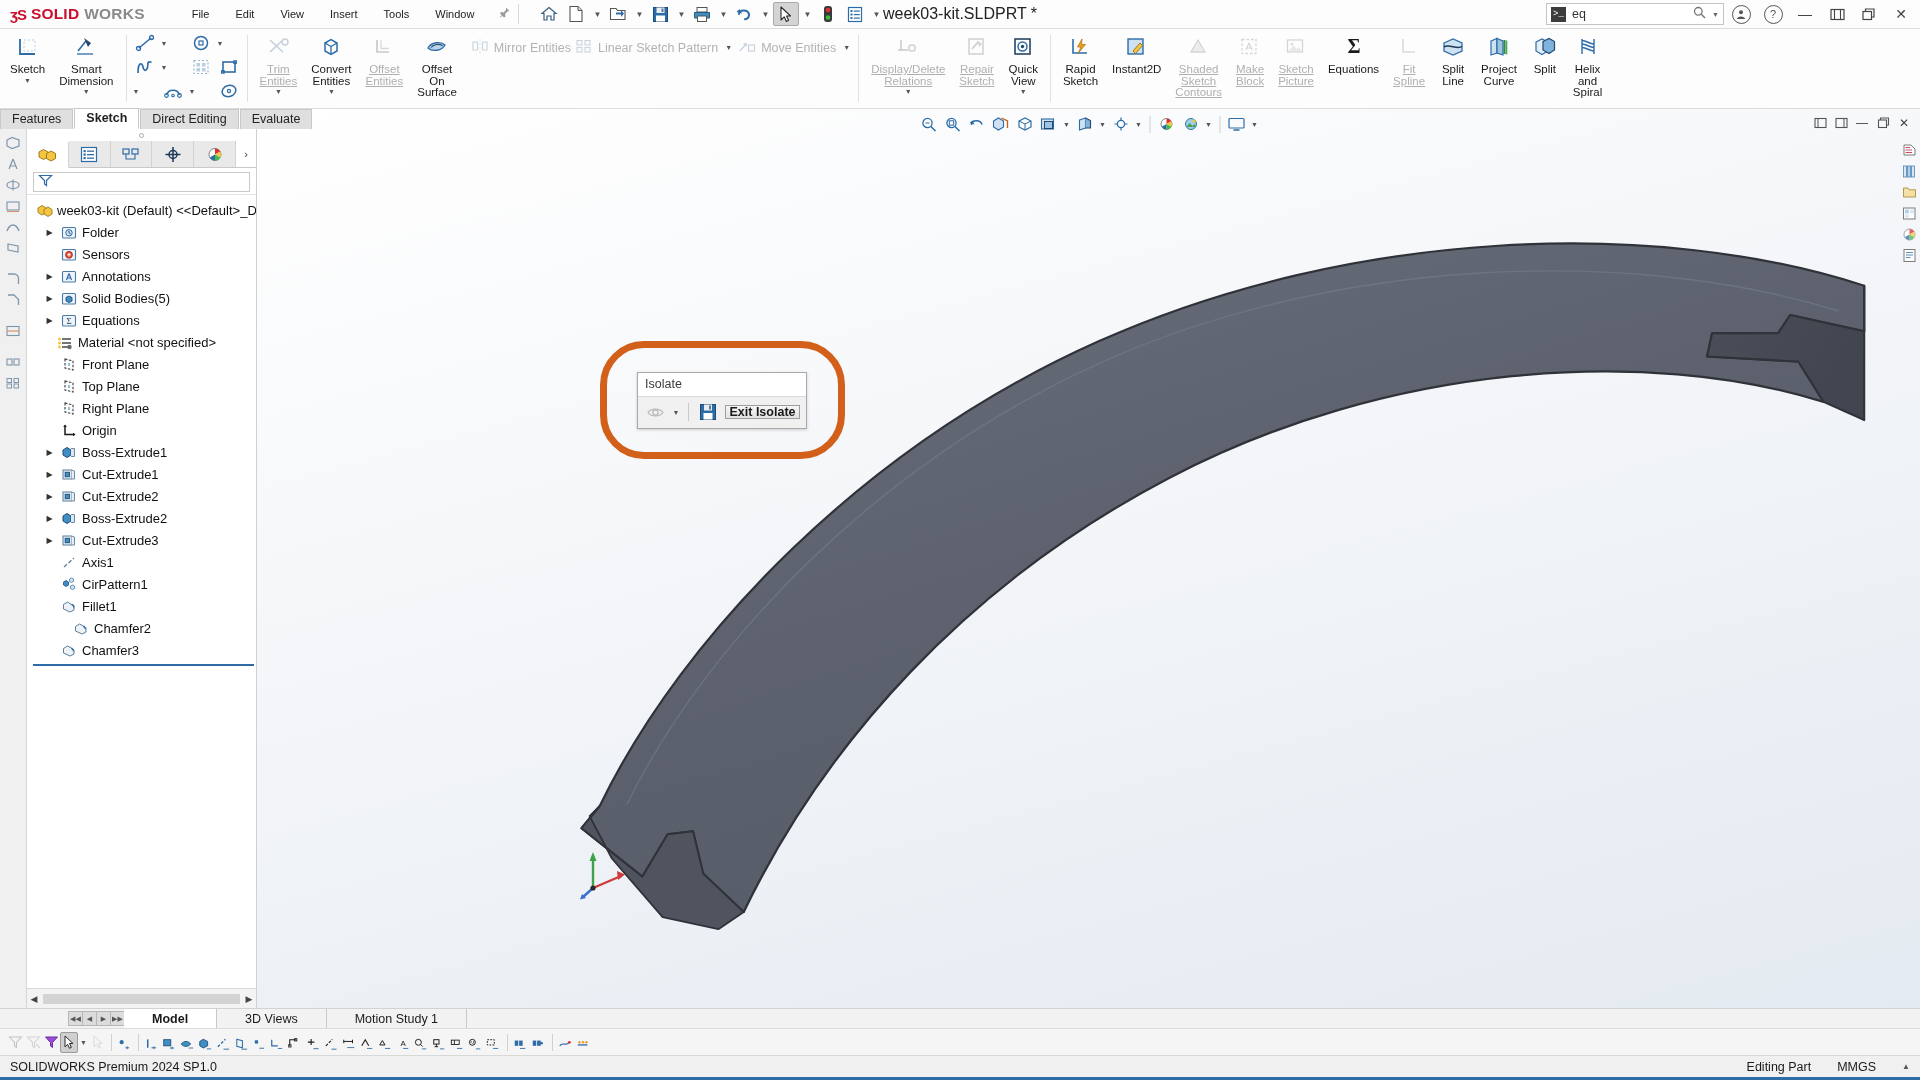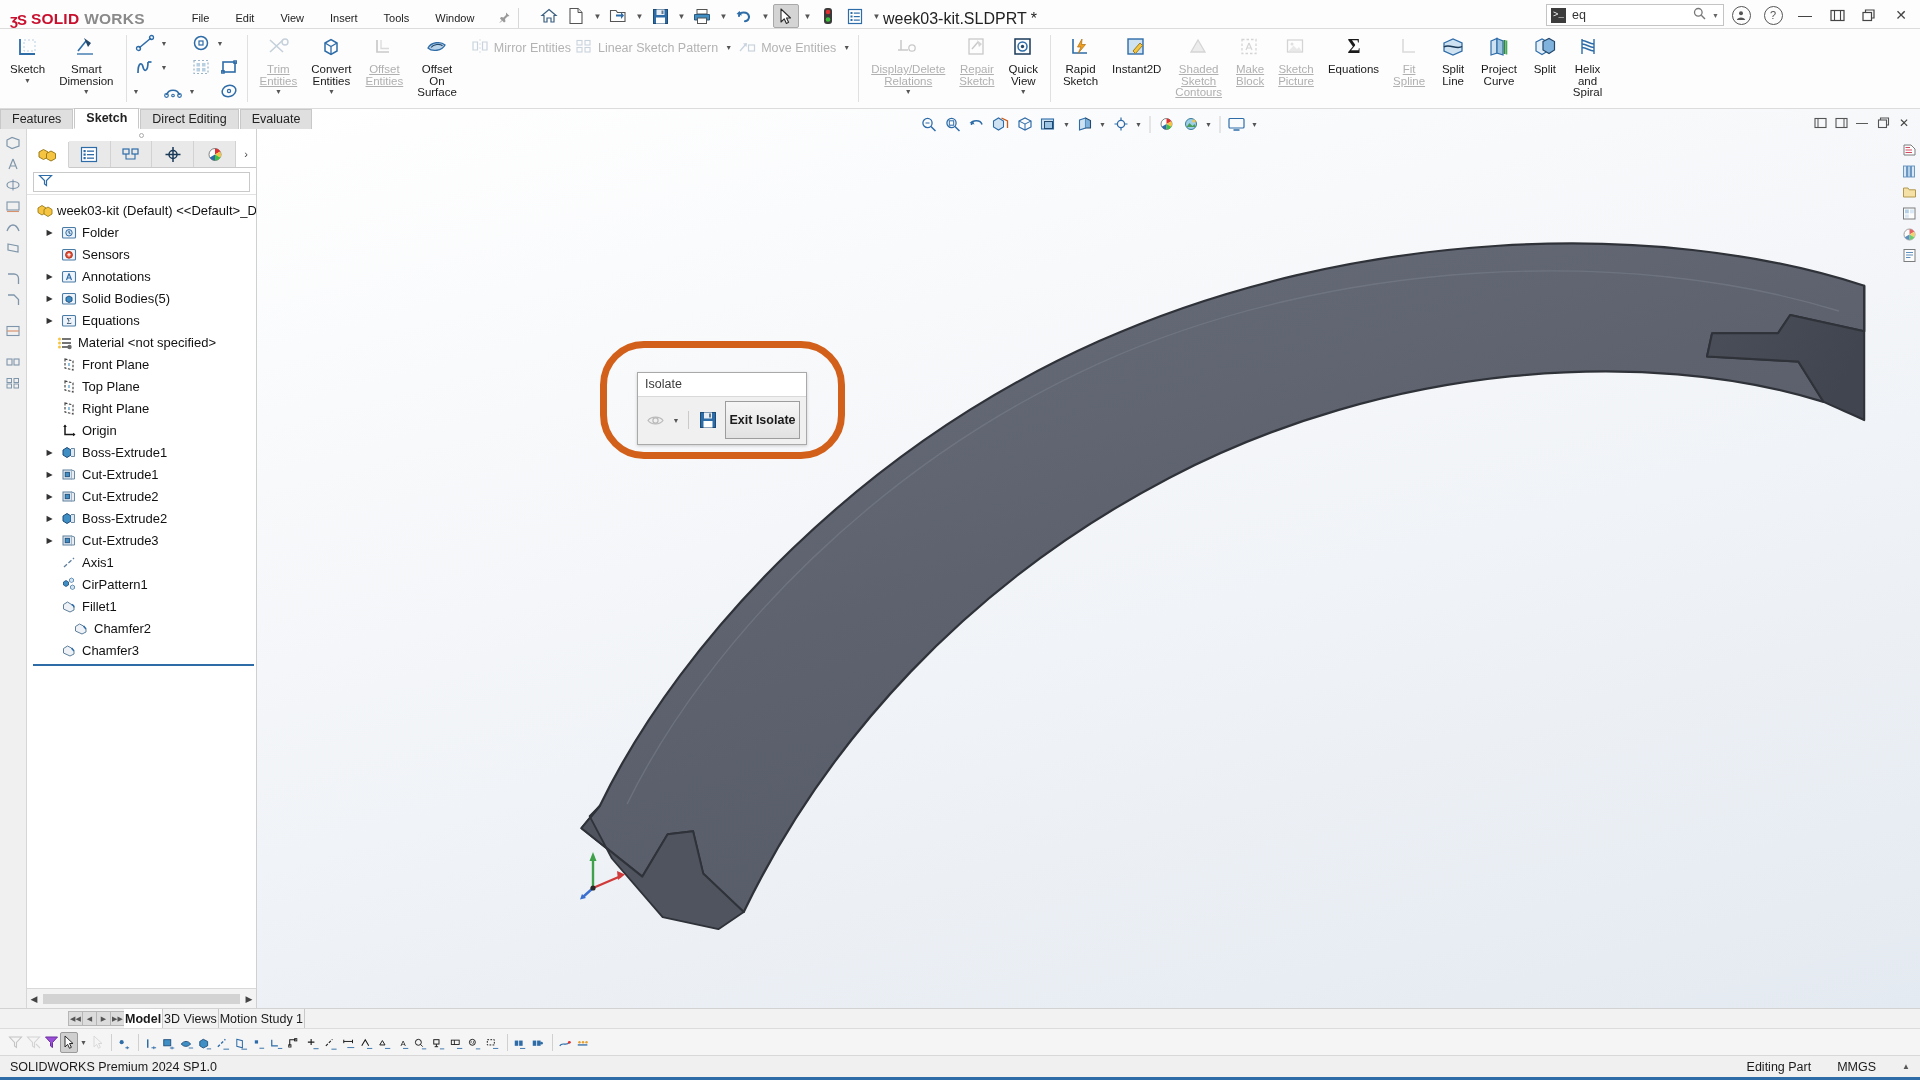--- a/index.html
+++ b/index.html
@@ -6,21 +6,21 @@
   html, body {
     width: 1920px; height: 1080px;
     font-family: "Liberation Sans", sans-serif;
     font-size: 13px; color: #1a1a1a;
     overflow: hidden; background: #fff;
   }
   #app { width: 1920px; height: 1080px; display: flex; flex-direction: column; position: relative; }
 
   
   .menubar {
-    height: 29px; display: flex; align-items: flex-end;
+    height: 29px; display: flex; align-items: center;
     background: #fdfdfd; border-bottom: 1px solid #dcdcdc;
     flex: 0 0 29px; position: relative;
   }
   .sw-logo { display: flex; align-items: center; padding: 0 12px 0 10px; gap: 5px; }
   .sw-logo .ds { color: #c8102e; font-weight: bold; font-size: 15px; letter-spacing: -1px; }
   .sw-logo .solid { color: #c8102e; font-weight: bold; font-size: 15.5px; letter-spacing: .2px; }
   .sw-logo .works { color: #8a8a8a; font-weight: bold; font-size: 15.5px; letter-spacing: .2px; }
   .menu-items { display: flex; align-items: center; gap: 0; margin-left: 22px; }
   .menu-items > div {
     padding: 4px 13px; font-size: 11px; color: #222; cursor: default;
@@ -194,39 +194,39 @@
                border-bottom: 1px solid #d9d9d9; }
   .iso-body { display: flex; align-items: center; padding: 4px 6px 5px; gap: 3px; }
   .iso-eye { width: 23px; height: 21px; display: flex; align-items: center; justify-content: center;
              opacity: .35; cursor: default; }
   .iso-car { width: 12px; display: flex; align-items: center; justify-content: center;
              font-size: 7px; color: #555; cursor: default; }
   .iso-sep { width: 1px; height: 18px; background: #cacaca; margin: 0 3px; }
   .iso-save { width: 25px; height: 22px; display: flex; align-items: center; justify-content: center;
               cursor: default; border: 1px solid transparent; border-radius: 2px; }
   .iso-exit {
-    flex: 1; height: 38px; display: flex; align-items: center; justify-content: center;
+    flex: 1; height: 14px; display: flex; align-items: center; justify-content: center;
     background: linear-gradient(#f6f6f6,#e2e2e2); border: 1px solid #9d9d9d;
     font-size: 12.5px; font-weight: bold; color: #1a1a1a; cursor: default; margin-left: 2px;
   }
 
   
   .triad { position: absolute; left: 318px; bottom: 108px; width: 60px; height: 60px; }
 
   
   .bottombar {
     height: 20px; display: flex; align-items: stretch; background: #f2f2f2;
     border-top: 1px solid #d2d2d2; flex: 0 0 20px;
   }
   .navbtns { display: flex; align-items: center; margin-left: 68px; }
   .navb { width: 15px; height: 15px; display: flex; align-items: center; justify-content: center;
           background: #dcdcdc; border: 1px solid #b6b6b6; font-size: 7px; color: #555;
           margin-right: -1px; cursor: default; }
   .btab {
-    display: flex; align-items: center; padding: 0 1px; font-size: 12.5px; color: #1a1a1a;
+    display: flex; align-items: center; padding: 0 28px; font-size: 12.5px; color: #1a1a1a;
     border-right: 1px solid #c8c8c8; cursor: default; background: #f2f2f2;
   }
   .btab.active { font-weight: bold; background: #fff; }
 
   
   .bottoolbar {
     height: 27px; display: flex; align-items: center; background: #f5f5f5;
     border-top: 1px solid #dcdcdc; flex: 0 0 27px; padding-left: 6px; gap: 0;
   }
   .btico { width: 18px; height: 21px; display: flex; align-items: center; justify-content: center;

